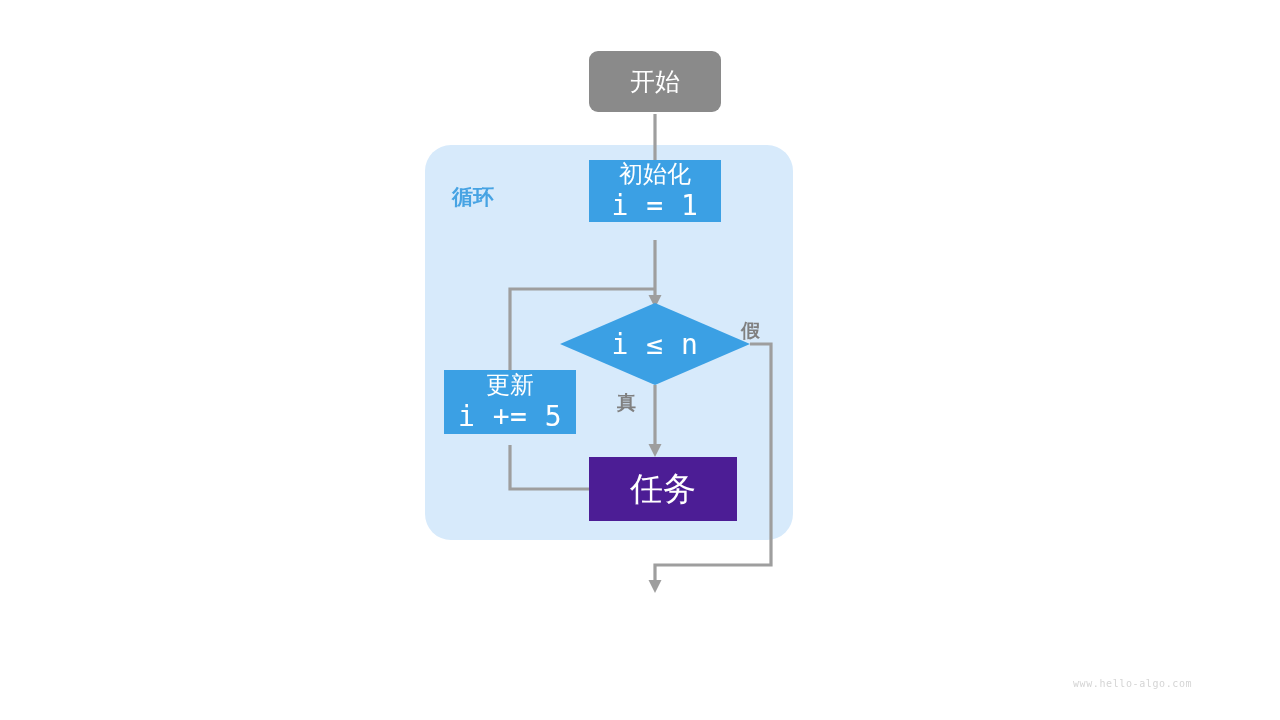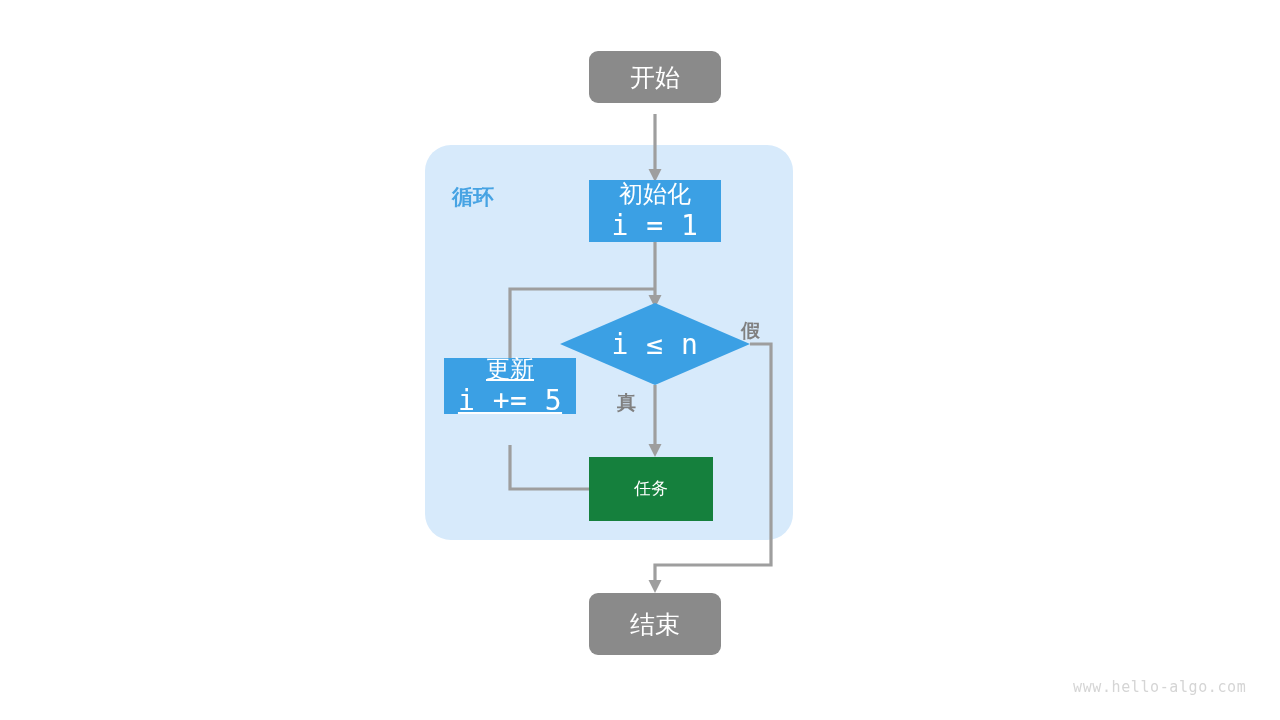--- a/index.html
+++ b/index.html
@@ -68,21 +68,21 @@
   .group-label {
     position: absolute;
     font-size: 21px;
     font-weight: bold;
     color: #47a3e3;
     white-space: nowrap;
   }
   .watermark {
     position: absolute;
     font-family: "DejaVu Sans Mono", "Liberation Mono", monospace;
-    font-size: 15px;
+    font-size: 10px;
     color: #d5d5d5;
     letter-spacing: 0.6px;
     white-space: nowrap;
   }
 </style>
 </head>
 <body>
 
 <div id="canvas">
 
@@ -110,45 +110,42 @@
       <polygon points="655,457 648.5,444 661.5,444"></polygon>
       <polygon points="510,370 503.5,383 516.5,383"></polygon>
       <polygon points="655,593 648.5,580 661.5,580"></polygon>
     </g>
 
     <polygon points="655,303 750,344 655,385 560,344" fill="#3ba0e4"></polygon>
   </svg>
 
   <div class="group-label" style="left:452px; top:170px;margin-top:13px;">循环</div>
 
-  <div class="node terminal" style="left:589px; top:51px; width:132px; height:52px; background:#8a8a8a;">
+  <div class="node terminal" style="left:589px; top:51px; width:132px; height:61px; background:#8a8a8a;">
     <span>开始</span>
   </div>
 
-  <div class="node process" style="left:589px; top:180px; width:132px; height:62px; background:#3ba0e4;">
+  <div class="node process" style="left:589px; top:160px; width:132px; height:62px; background:#3ba0e4;">
     <span>初始化</span>
     <span class="mono">i = 1</span>
   </div>
 
   <div class="diamond-label mono" style="left:560px; top:303px; width:190px; height:82px;">
     <span>i ≤ n</span>
   </div>
 
   <div class="edge-label" style="left:617px; top:390px;">真</div>
 
   <div class="edge-label" style="left:741px; top:318px;">假</div>
 
-  <div class="node process" style="left:444px; top:358px; width:132px; height:56px; background:#3ba0e4;text-decoration:underline;">
+  <div class="node process" style="left:444px; top:370px; width:132px; height:64px; background:#3ba0e4;">
     <span>更新</span>
     <span class="mono">i += 5</span>
   </div>
 
-  <div class="node process" style="left:589px; top:457px; width:124px; height:64px; background:#15803d; font-size:17px;">
+  <div class="node process" style="left:589px; top:457px; width:148px; height:64px; background:#4c1d95; font-size:33px;">
     <span>任务</span>
   </div>
 
-  <div class="node terminal" style="left:589px; top:593px; width:132px; height:62px; background:#8a8a8a;">
-    <span>结束</span>
-  </div>
 
   <div class="watermark" style="left:1073px; top:678px;">www.hello-algo.com</div>
 
 </div>
 
 </body></html>

